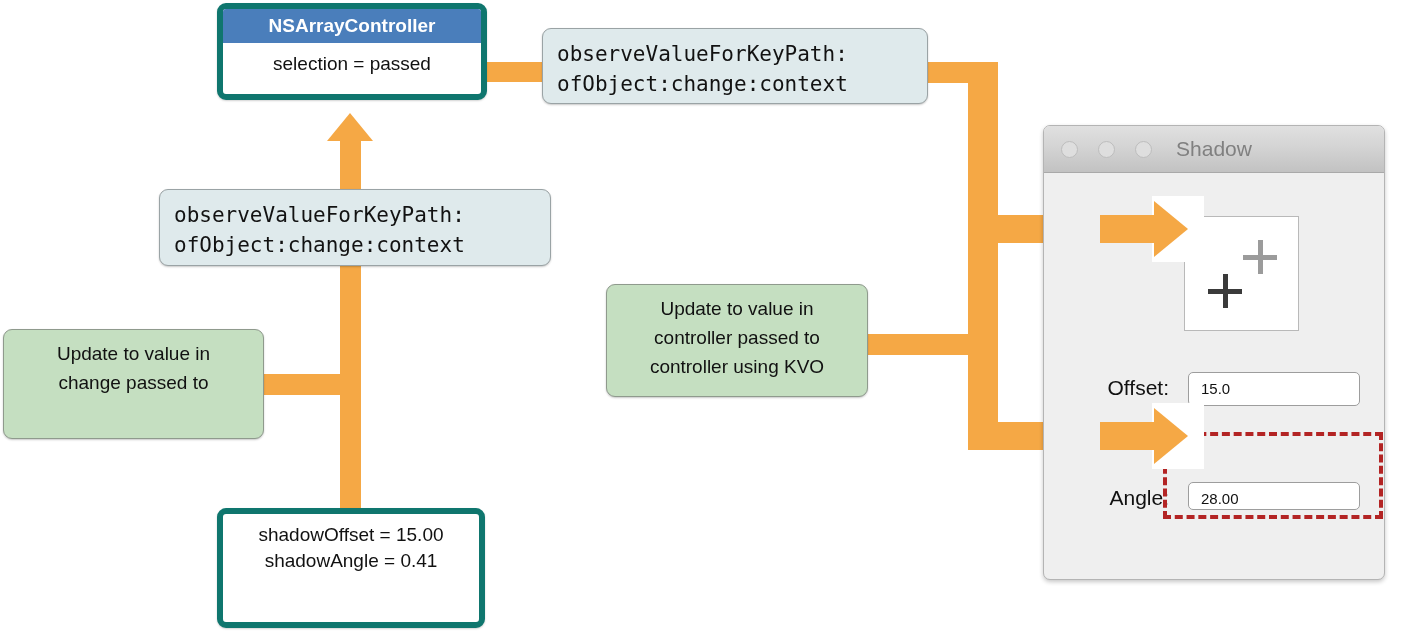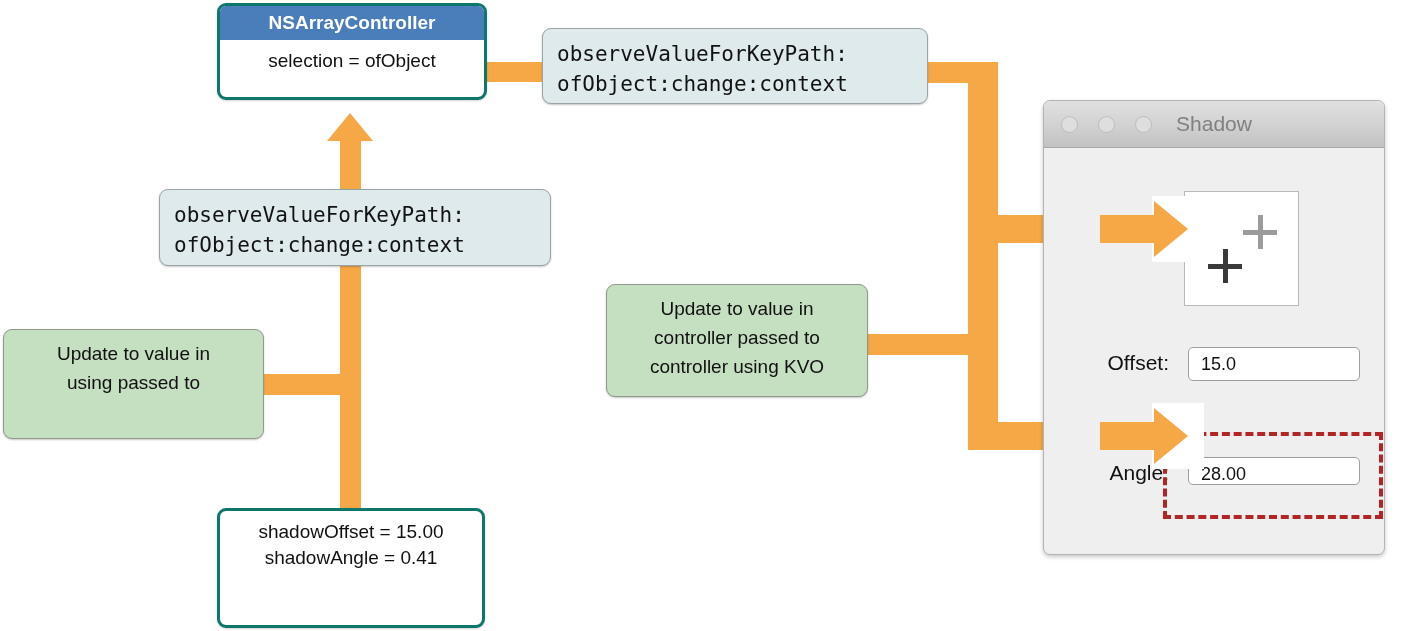--- a/index.html
+++ b/index.html
@@ -41,21 +41,21 @@
   }
   
   .arrow-mask {
     position: absolute;
     background: #ffffff;
   }
 
   
   .class-box {
     position: absolute;
-    border: 3px solid #0f766e;
+    border: 6px solid #0f766e;
     border-radius: 9px;
     background: #ffffff;
     box-sizing: border-box;
     overflow: hidden;
     box-shadow: 0 1px 2px rgba(0,0,0,0.18);
   }
   .class-header {
     background: #4a7ebb;
     color: #ffffff;
     font-weight: bold;
@@ -158,21 +158,21 @@
     font-size: 21px;
     color: #111111;
     text-align: right;
   }
   .text-field {
     position: absolute;
     background: #ffffff;
     border: 1px solid #9d9d9d;
     border-radius: 5px;
     box-sizing: border-box;
-    font-size: 18px;
+    font-size: 15px;
     color: #111111;
     line-height: 32px;
     padding-left: 12px;
   }
   .dashed-highlight {
     position: absolute;
     border: 4px dashed #b32424;
     box-sizing: border-box;
     background: transparent;
   }
@@ -197,21 +197,21 @@
   <div class="wire" style="left:968px; top:215px; width:186px; height:28px;"></div>
   <div class="arrow-right" style="left:1154px; top:201px;"></div>
 
   <div class="wire" style="left:868px; top:334px; width:112px; height:21px;"></div>
 
   <div class="wire" style="left:968px; top:422px; width:190px; height:28px;"></div>
   <div class="arrow-mask" style="left:1152px; top:403px; width:50px; height:66px;"></div>
   <div class="wire" style="left:968px; top:422px; width:186px; height:28px;"></div>
   <div class="arrow-right" style="left:1154px; top:408px;"></div>
 
-  <div class="mac-window" style="left:1043px; top:100px; width:342px; height:455px;text-decoration:underline;">
+  <div class="mac-window" style="left:1043px; top:125px; width:342px; height:455px;text-decoration:underline;">
     <div class="mac-titlebar">
       <div class="traffic" style="left:17px;"></div>
       <div class="traffic" style="left:54px;"></div>
       <div class="traffic" style="left:91px;"></div>
       <div class="mac-title">Shadow</div>
     </div>
 
     <div class="preview-pane" style="left:140px; top:90px; width:115px; height:115px;">
       <div class="plus" style="left:58px; top:23px;">
         <i class="h" style="background:#9b9b9b;"></i>
@@ -235,40 +235,40 @@
   <div class="arrow-mask" style="left:1152px; top:196px; width:52px; height:66px;"></div>
   <div class="wire" style="left:1100px; top:215px; width:54px; height:28px;"></div>
   <div class="arrow-right" style="left:1154px; top:201px;"></div>
 
   <div class="arrow-mask" style="left:1152px; top:403px; width:52px; height:66px;"></div>
   <div class="wire" style="left:1100px; top:422px; width:54px; height:28px;"></div>
   <div class="arrow-right" style="left:1154px; top:408px;"></div>
 
   <div class="class-box" style="left:217px; top:3px; width:270px; height:97px;">
     <div class="class-header">NSArrayController</div>
-    <div class="class-body">selection = ofObject</div>
+    <div class="class-body">selection = passed</div>
   </div>
 
   <div class="class-box" style="left:217px; top:508px; width:268px; height:120px;">
     <div class="class-body" style="">
       <div>shadowOffset = 15.00</div>
       <div>shadowAngle = 0.41</div>
     </div>
   </div>
 
   <div class="code-box" style="left:542px; top:28px; width:386px; height:76px;">observeValueForKeyPath:
 ofObject:change:context</div>
 
   <div class="code-box" style="left:159px; top:189px; width:392px; height:77px;">observeValueForKeyPath:
 ofObject:change:context</div>
 
   <div class="note-box" style="left:3px; top:329px; width:261px; height:110px;">
     <div>Update to value in</div>
     <div>
-      <b>using</b><span> passed to</span>
+      <b>change</b><span> passed to</span>
     </div>
   </div>
 
   <div class="note-box" style="left:606px; top:284px; width:262px; height:113px;">
     <div>Update to value in</div>
     <div>
       <b>controller</b><span> passed to</span>
     </div>
     <div>controller using KVO</div>
   </div>

